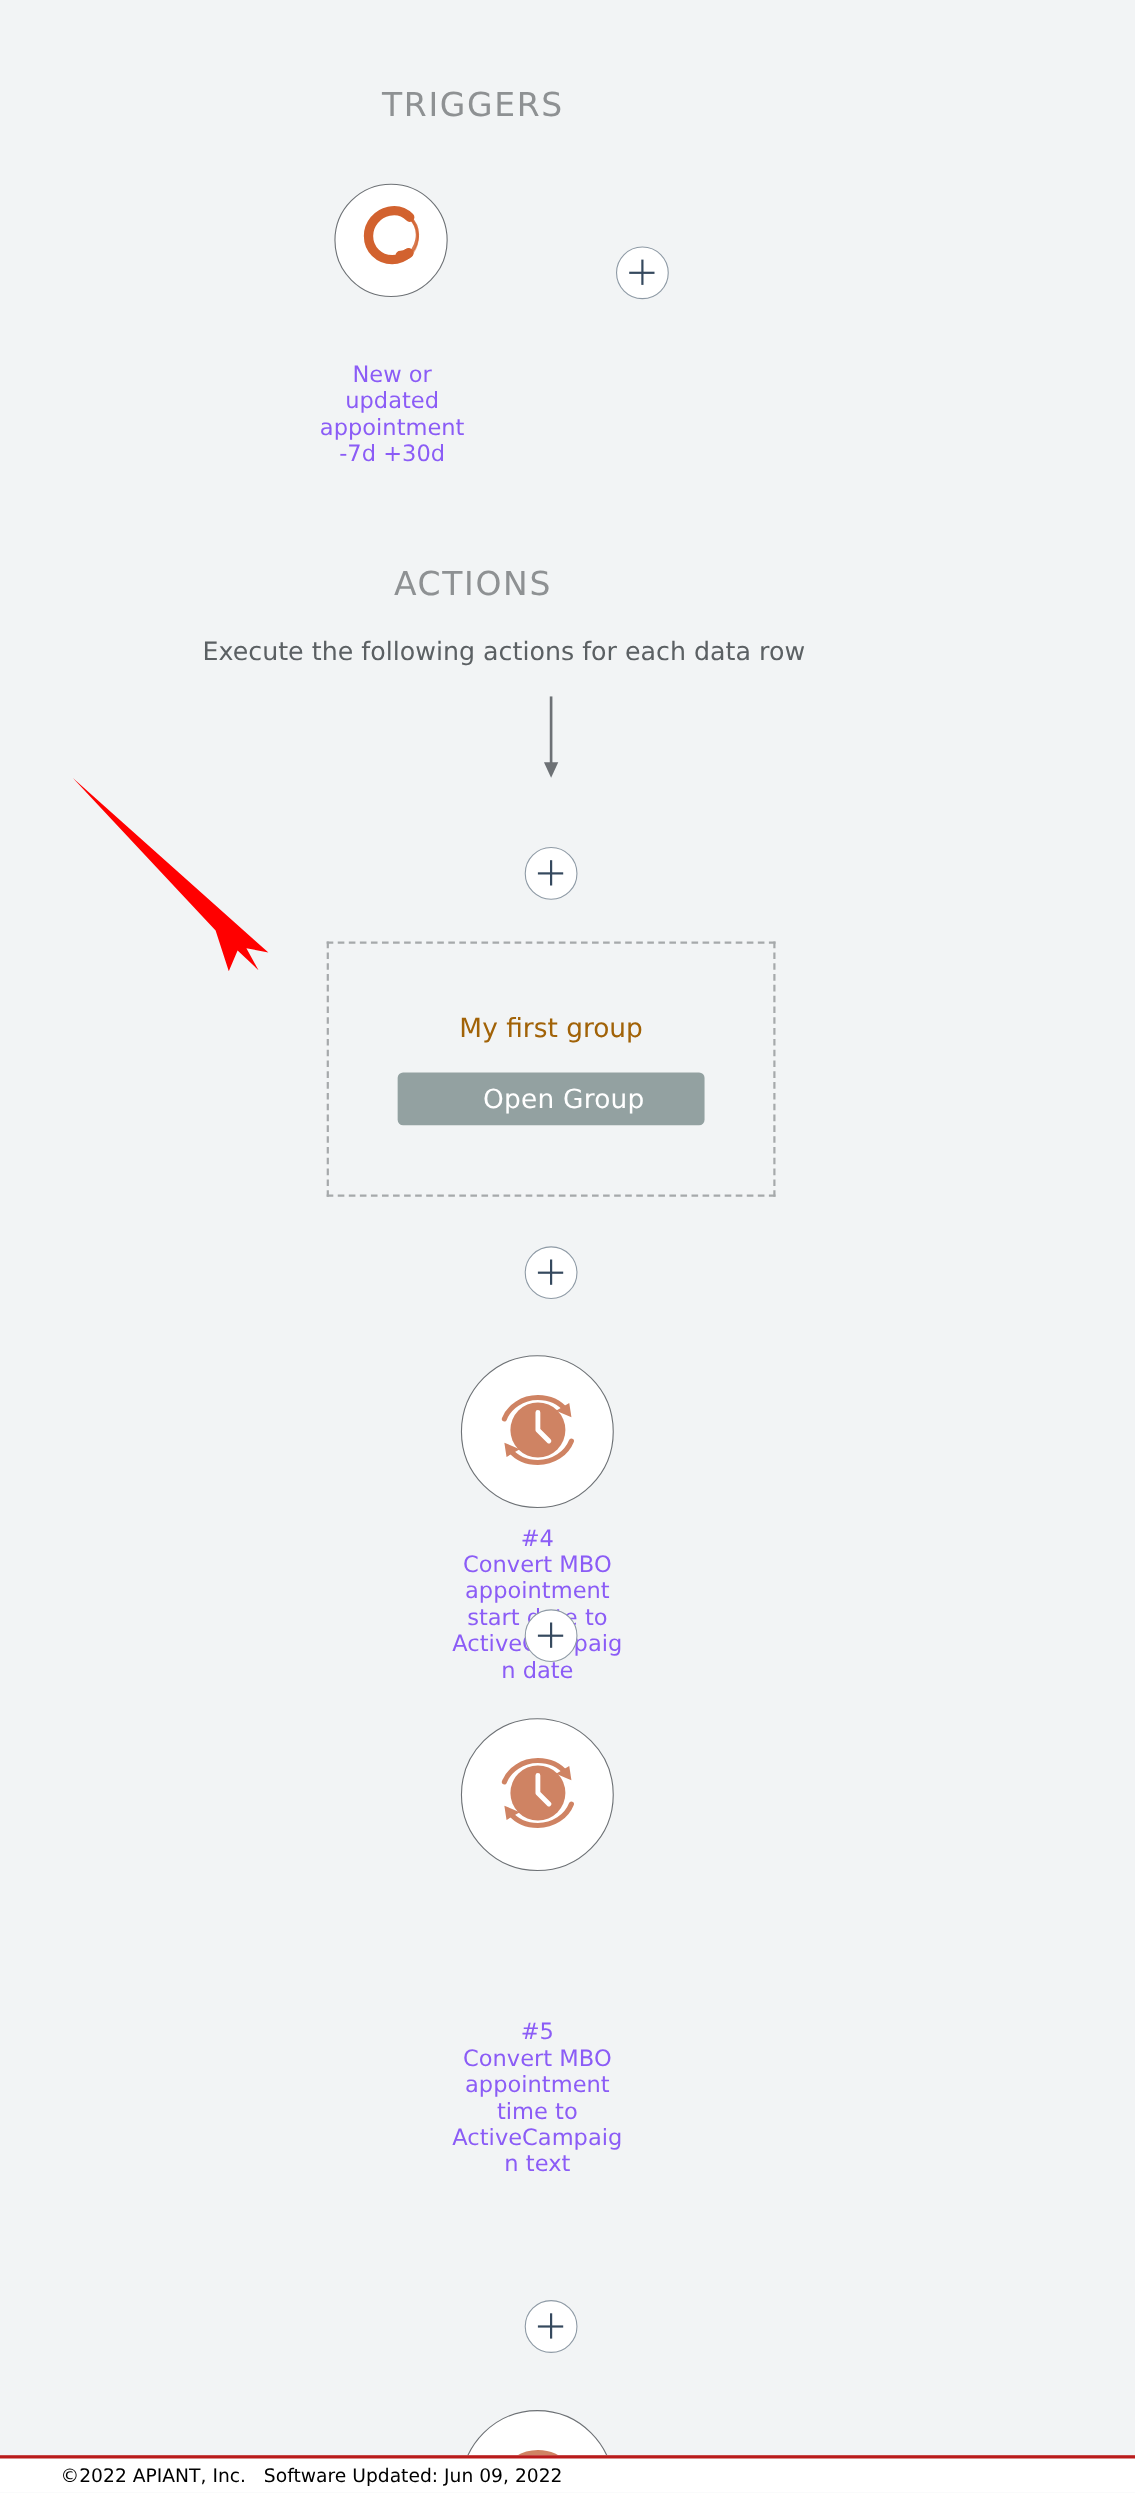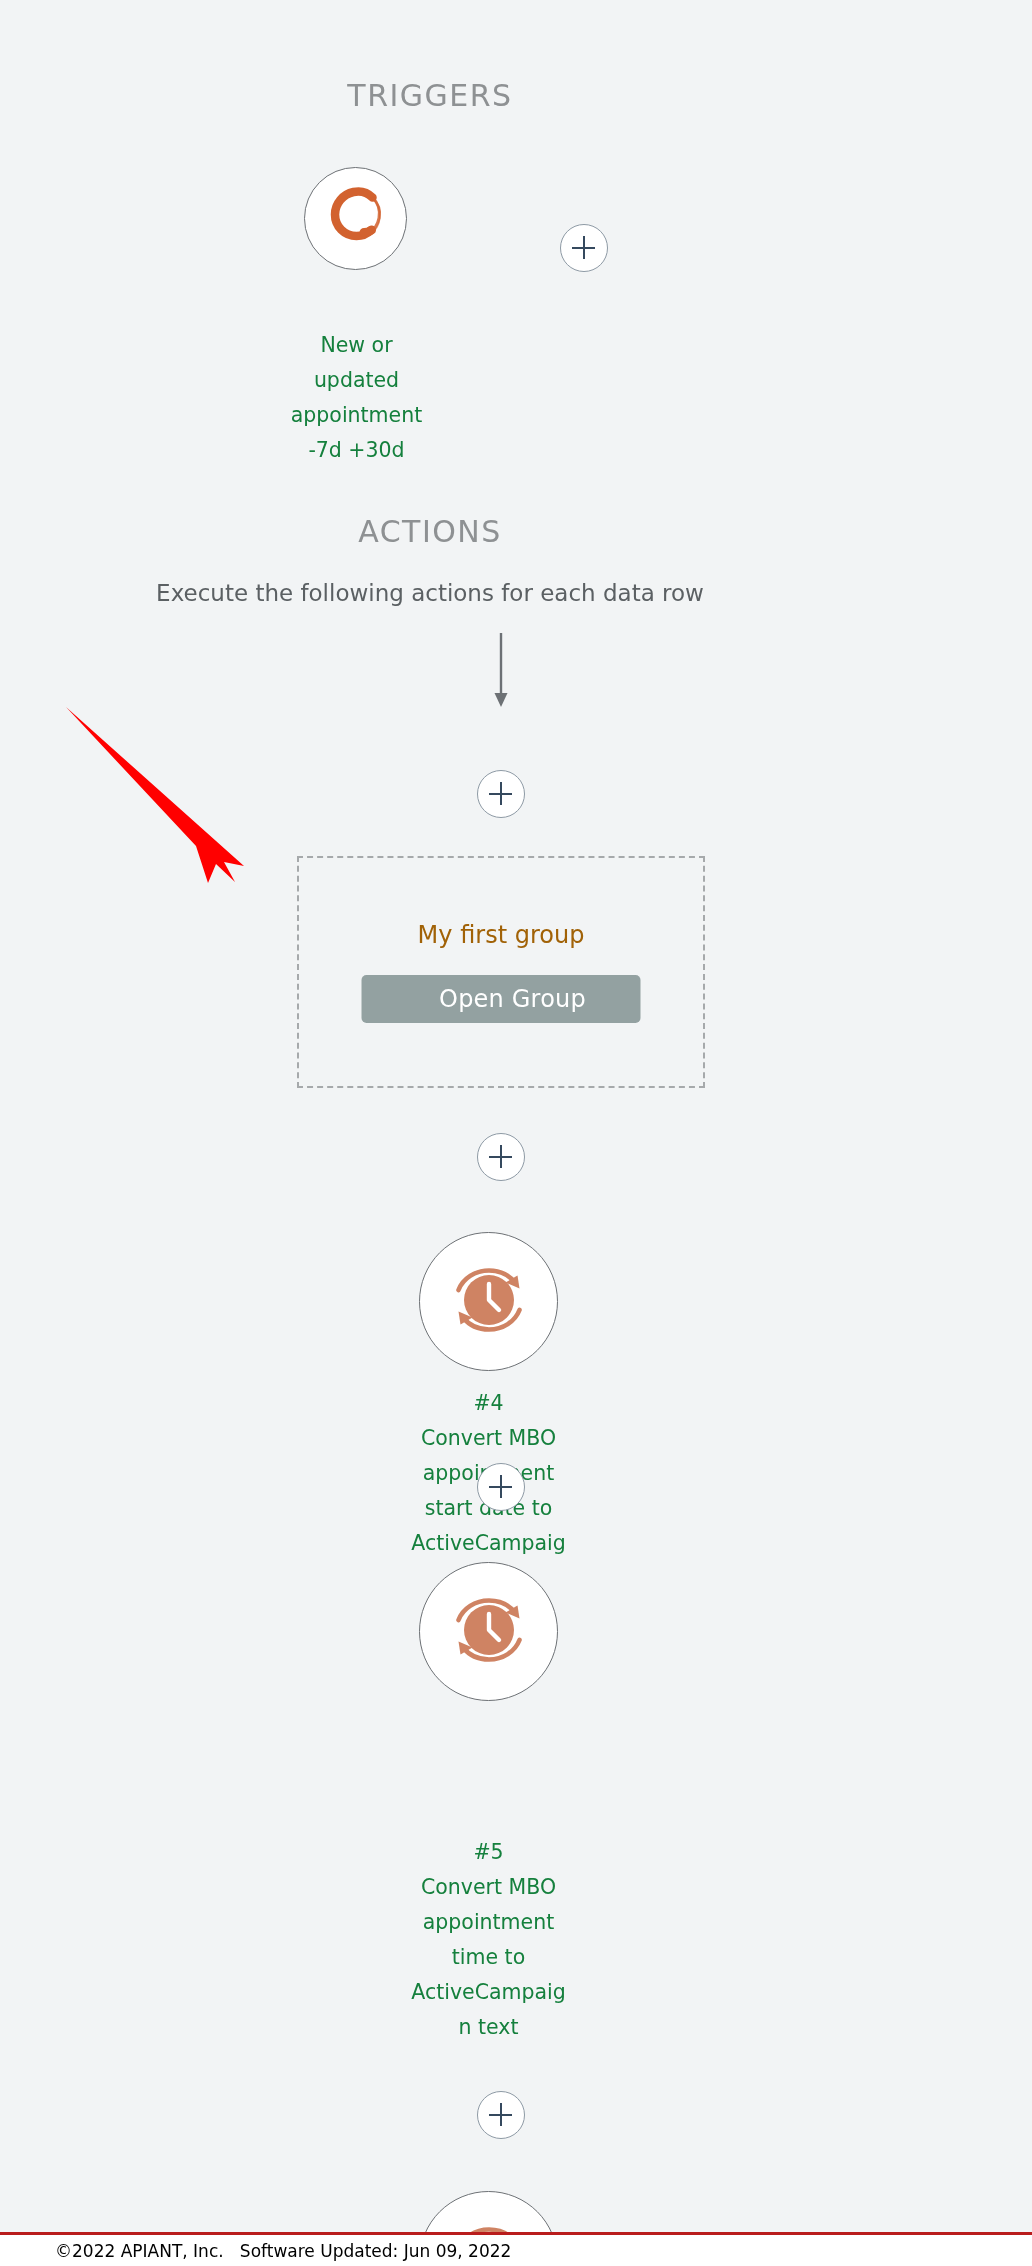--- a/index.html
+++ b/index.html
@@ -37,40 +37,41 @@
   #actions-heading  { top: 491px; }
 
   .subtitle {
     position: absolute;
     width: 100%;
     text-align: center;
     color: #5b6063;
     font-size: 23px;
     font-weight: 400;
     top: 557px;
+    padding-left: 28px;
   }
 
   
   .node-circle {
     position: absolute;
     border-radius: 50%;
     background: #ffffff;
     border: 1.6px solid #6d7175;
     box-sizing: border-box;
     display: flex;
     align-items: center;
     justify-content: center;
   }
 
   .node-label {
     position: absolute;
     text-align: center;
-    color: #15803d;
+    color: #8b5cf6;
     font-size: 20.5px;
-    line-height: 35px;
+    line-height: 24px;
     white-space: pre-line;
     word-break: break-all;
   }
 
   
   .plus-btn {
     position: absolute;
     width: 48px;
     height: 48px;
     border-radius: 50%;

